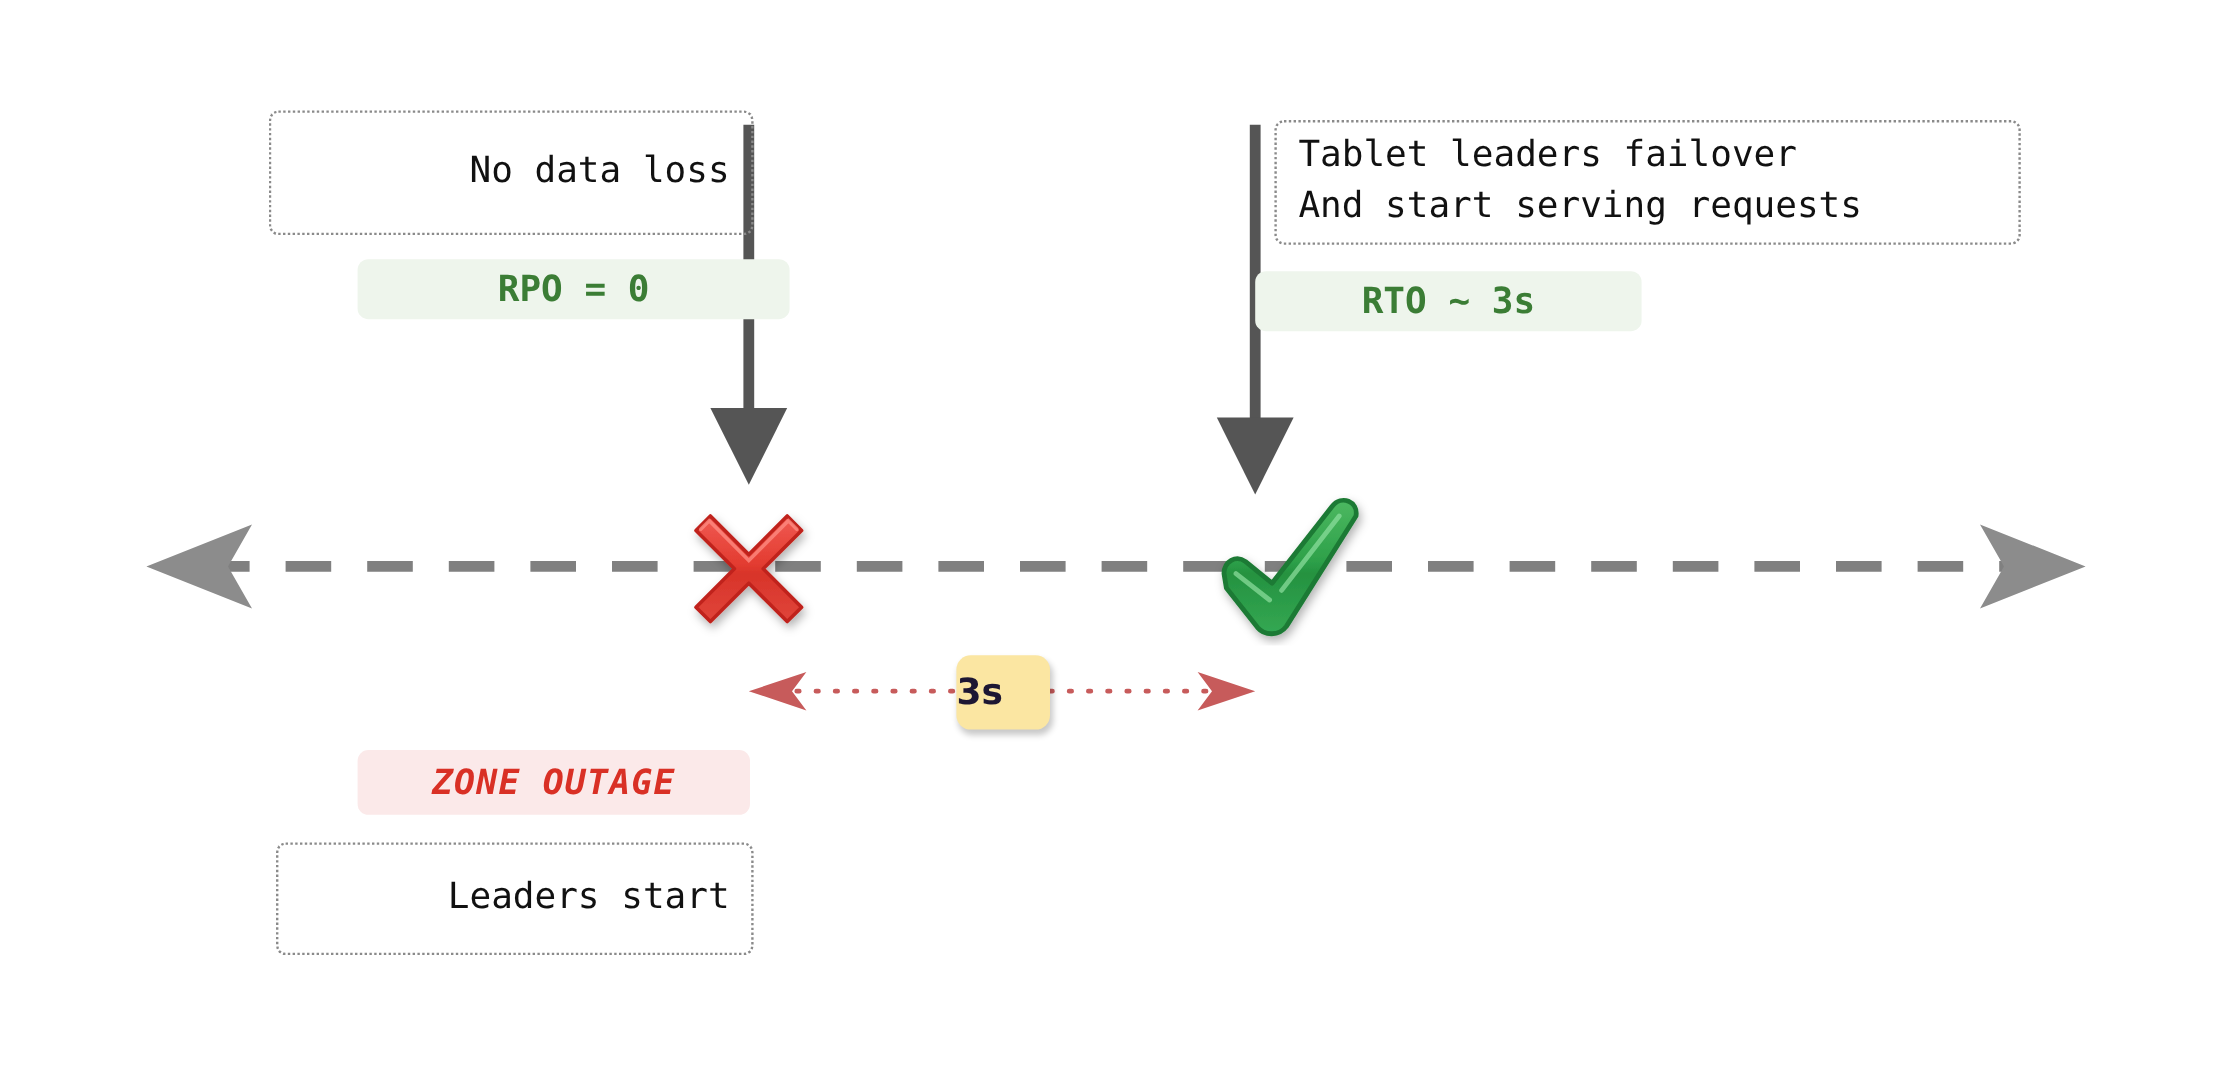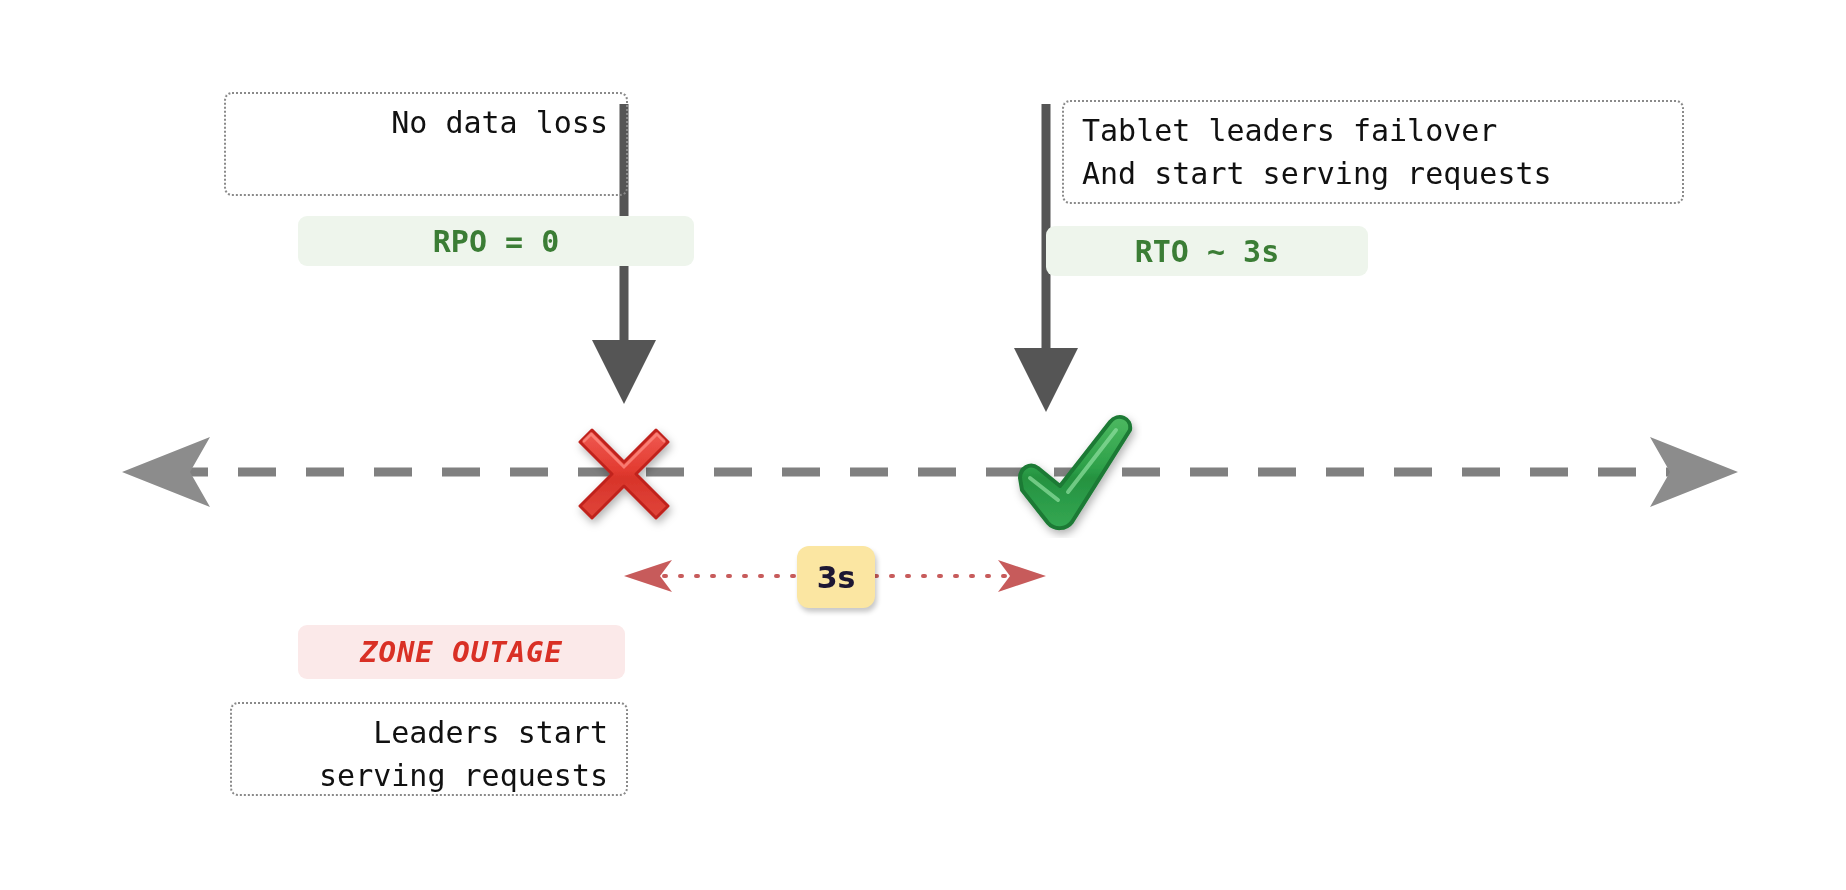--- a/index.html
+++ b/index.html
@@ -20,20 +20,21 @@
   .abs { position: absolute; }
 
   
   .note-box {
     border: 2px dotted #8a8a8a;
     border-radius: 8px;
     background: transparent;
     display: flex;
     flex-direction: column;
     align-items: flex-end;
+    justify-content: center;
     box-sizing: border-box;
     padding: 8px 18px 10px 18px;
   }
   .note-box.align-left {
     align-items: flex-start;
     margin-left: 20px;
   }
   .note-line {
     font-family: "DejaVu Sans Mono", "Liberation Mono", monospace;
     font-size: 30px;
@@ -78,21 +79,21 @@
     letter-spacing: 1px;
     font-style: italic;
   }
 
   
   .dur-badge {
     background: #fbe6a2;
     border-radius: 12px;
     display: flex;
     align-items: center;
-    justify-content: center;
+    justify-content: flex-start;
     box-sizing: border-box;
     box-shadow: 2px 4px 5px rgba(0,0,0,0.22);
   }
   .dur-badge .dur-text {
     font-family: "DejaVu Sans", "Liberation Sans", sans-serif;
     font-size: 30px;
     font-weight: bold;
     color: #1d1733;
   }
 
@@ -157,21 +158,21 @@
       <line x1="875" y1="576" x2="1022" y2="576" stroke="#c75b5b" stroke-width="4" stroke-dasharray="2 14" stroke-linecap="round"></line>
       <path d="M 624,576 L 672,560 L 660,576 L 672,592 Z" fill="#c75b5b"></path>
       <path d="M 1046,576 L 998,560 L 1010,576 L 998,592 Z" fill="#c75b5b"></path>
     </g>
   </svg>
 
   <div class="abs note-box" style="left:224px; top:92px; width:404px; height:104px;">
     <div class="note-line">No data loss</div>
   </div>
 
-  <div class="abs metric-pill" style="left:298px; top:216px; width:396px; height:50px;">
+  <div class="abs metric-pill" style="left:298px; top:216px; width:360px; height:50px;">
     <span class="metric-text">RPO = 0</span>
   </div>
 
   <div class="abs note-box align-left" style="left:1042px; top:100px; width:622px; height:104px;">
     <div class="note-line">Tablet leaders failover</div>
     <div class="note-line">And start serving requests</div>
   </div>
 
   <div class="abs metric-pill" style="left:1046px; top:226px; width:322px; height:50px;">
     <span class="metric-text">RTO ~ 3s</span>
@@ -194,16 +195,15 @@
   <div class="abs dur-badge" style="left:797px; top:546px; width:78px; height:62px;">
     <span class="dur-text">3s</span>
   </div>
 
   <div class="abs outage-pill" style="left:298px; top:625px; width:327px; height:54px;">
     <span class="outage-text">ZONE OUTAGE</span>
   </div>
 
   <div class="abs note-box" style="left:230px; top:702px; width:398px; height:94px;">
     <div class="note-line">Leaders start</div>
-    <div class="note-line">serving requests</div>
   </div>
 
 </div>
 
 </body></html>

